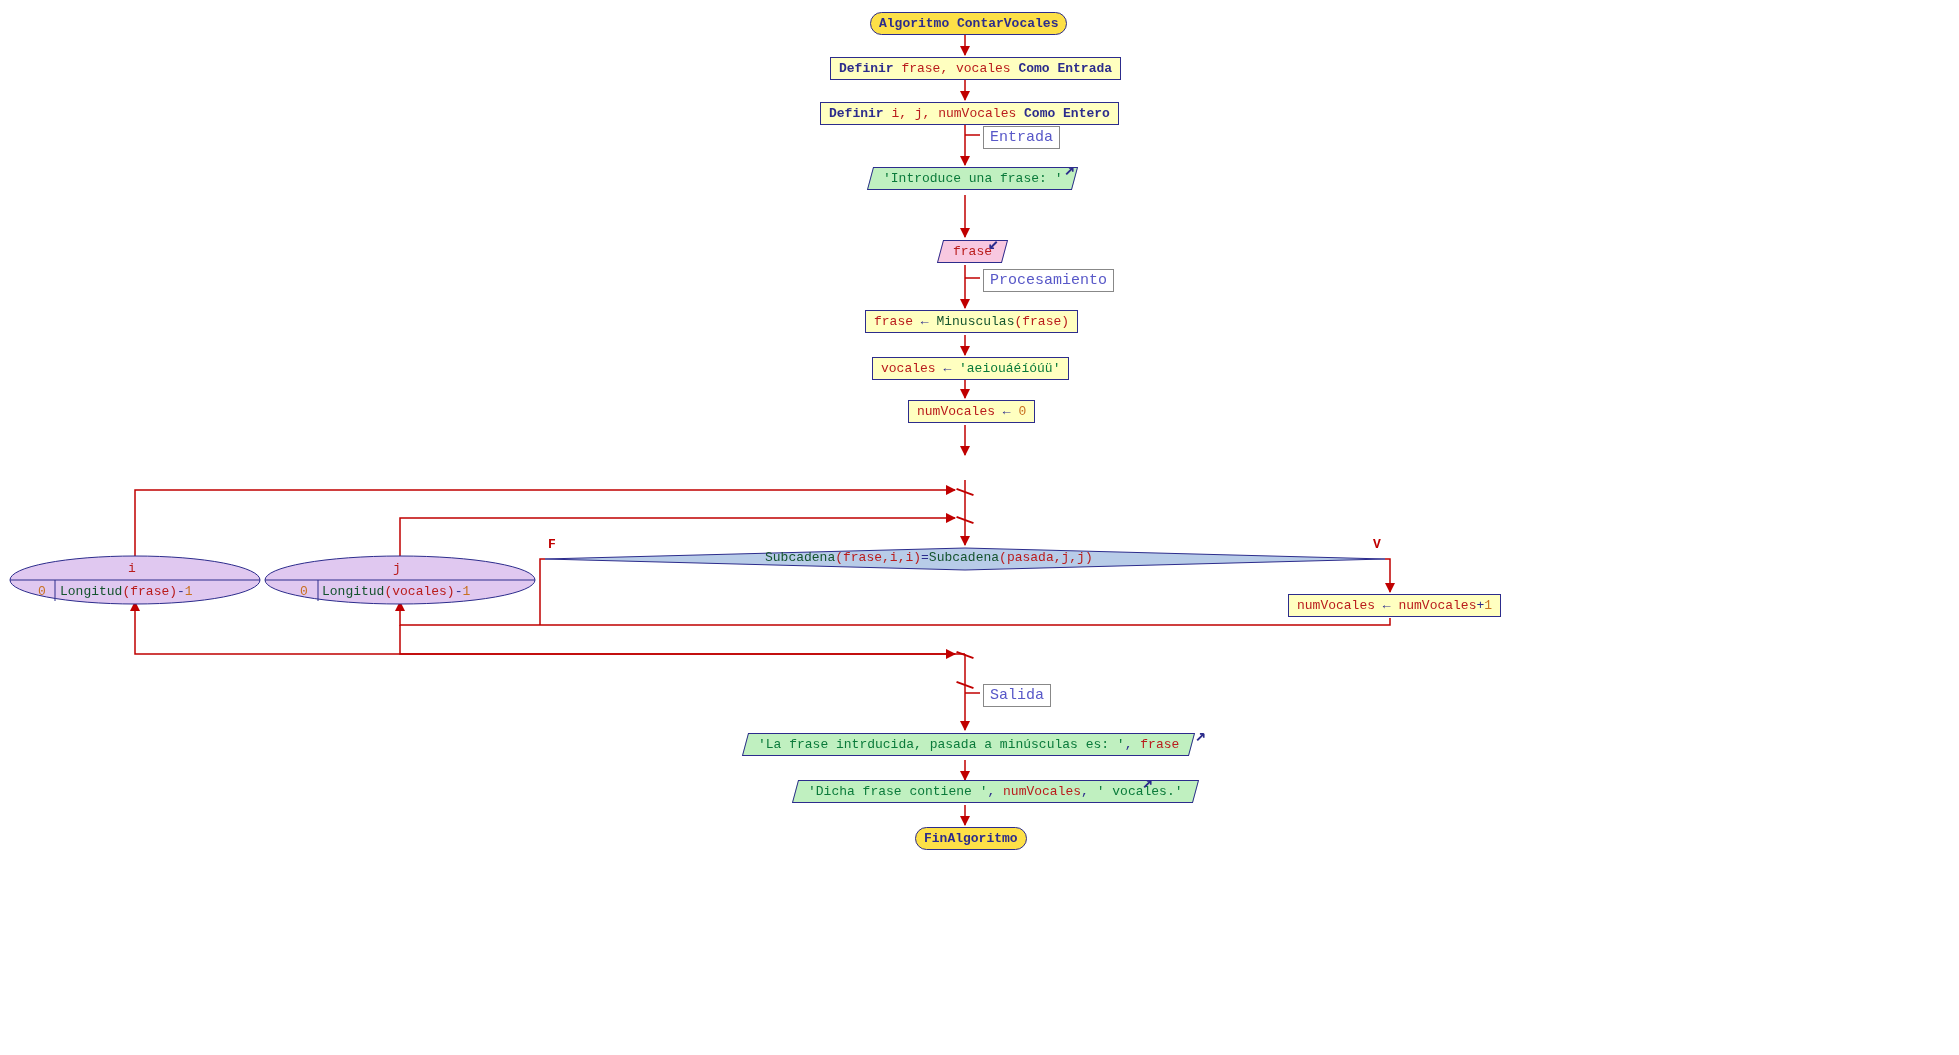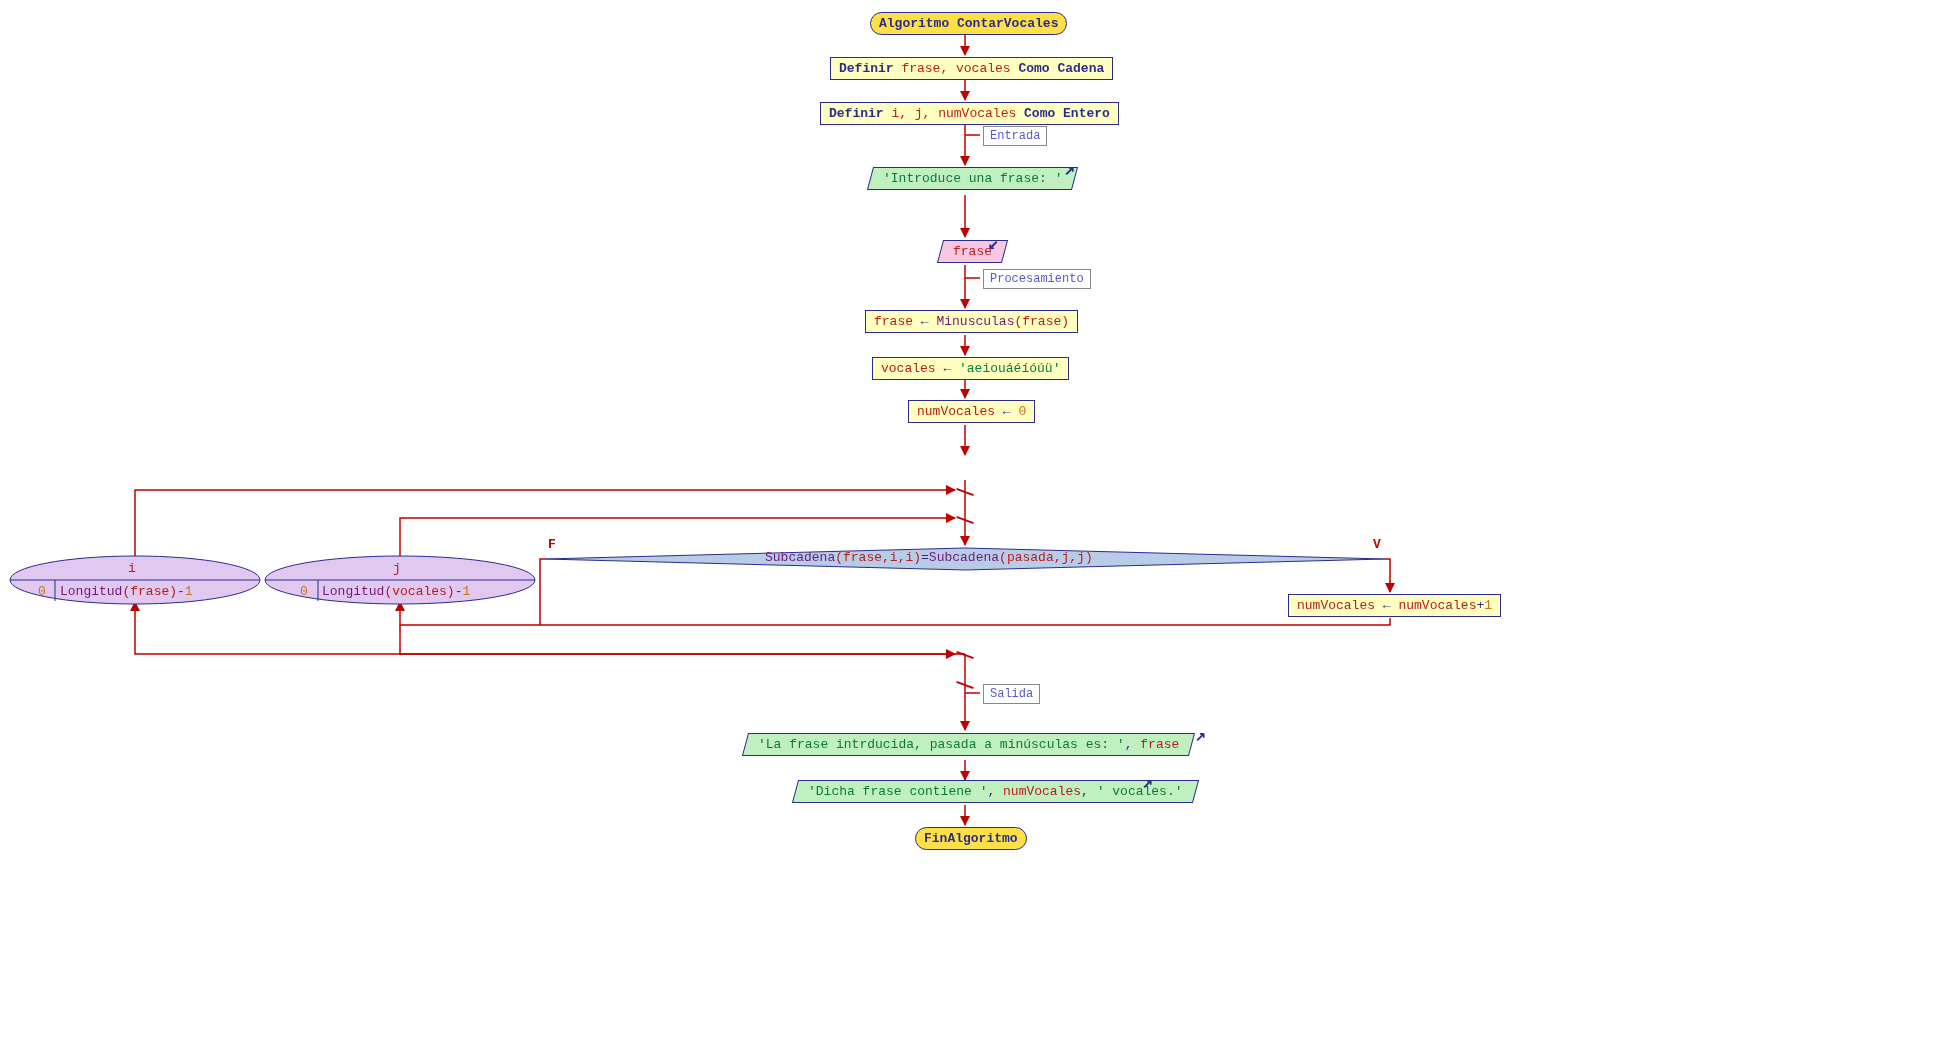--- a/index.html
+++ b/index.html
@@ -4,27 +4,27 @@
 <style>
 *{margin:0;padding:0;box-sizing:border-box}
 body{background:#fff;font-family:'Consolas','Courier New',monospace;font-size:13px;position:relative;width:1959px;height:1055px}
 .node{position:absolute;text-align:center;display:flex;align-items:center;justify-content:center;white-space:nowrap}
 .terminal{background:#fde047;border:1px solid #2c2c8c;border-radius:14px;padding:3px 8px}
 .process{background:#ffffc0;border:1px solid #2c2c8c;padding:3px 8px}
 .io{background:#c0f0c0;border:1px solid #2c2c8c;padding:3px 12px;transform:skewX(-15deg)}
 .io>span{transform:skewX(15deg);display:inline-block}
 .io-in{background:#f8c8e0;border:1px solid #2c2c8c;padding:3px 12px;transform:skewX(-15deg)}
 .io-in>span{transform:skewX(15deg);display:inline-block}
-.label{background:#fff;border:1px solid #888;padding:2px 6px;color:#5858c8;font-size:12px}
+.label{background:#fff;border:1px solid #888;padding:2px 6px;color:#5858c8;font-size:15px}
 .tok-kw{color:#2c2c8c;font-weight:bold}
 .tok-name{color:#b91c1c}
 .tok-str{color:#0a7a3a}
 .tok-num{color:#c87020}
 .tok-op{color:#2c2c8c}
-.tok-fn{color:#701a75}
+.tok-fn{color:#14532d}
 svg.arrows{position:absolute;top:0;left:0;width:1959px;height:1055px;pointer-events:none}
 .fv{position:absolute;font-size:13px;font-weight:bold;color:#c00000}
 .slash{position:absolute;width:18px;height:18px}
 .slash::before{content:'';position:absolute;width:18px;height:2px;background:#c00000;top:8px;left:0;transform:rotate(20deg)}
 .corner-arrow{position:absolute;font-size:18px;color:#2c2c8c;font-weight:bold}
 </style>
 </head>
 <body>
 
 <svg class="arrows">
@@ -78,21 +78,21 @@
 <div class="slash" style="left:956px;top:483px"></div>
 <div class="slash" style="left:956px;top:511px"></div>
 <div class="slash" style="left:956px;top:646px"></div>
 <div class="slash" style="left:956px;top:676px"></div>
 
 <div class="node terminal" style="left:870px;top:12px">
     <span class="tok-kw">Algoritmo ContarVocales</span>
   </div>
 
 <div class="node process" style="left:830px;top:57px">
-  <span><span class="tok-kw">Definir</span><span class="tok-name"> frase, vocales </span><span class="tok-kw">Como Cadena</span></span>
+  <span><span class="tok-kw">Definir</span><span class="tok-name"> frase, vocales </span><span class="tok-kw">Como Entrada</span></span>
 </div>
 
 <div class="node process" style="left:820px;top:102px">
   <span><span class="tok-kw">Definir</span><span class="tok-name"> i, j, numVocales </span><span class="tok-kw">Como Entero</span></span>
 </div>
 
 <div class="node label" style="left:983px;top:126px">
     <span>Entrada</span>
   </div>
 

